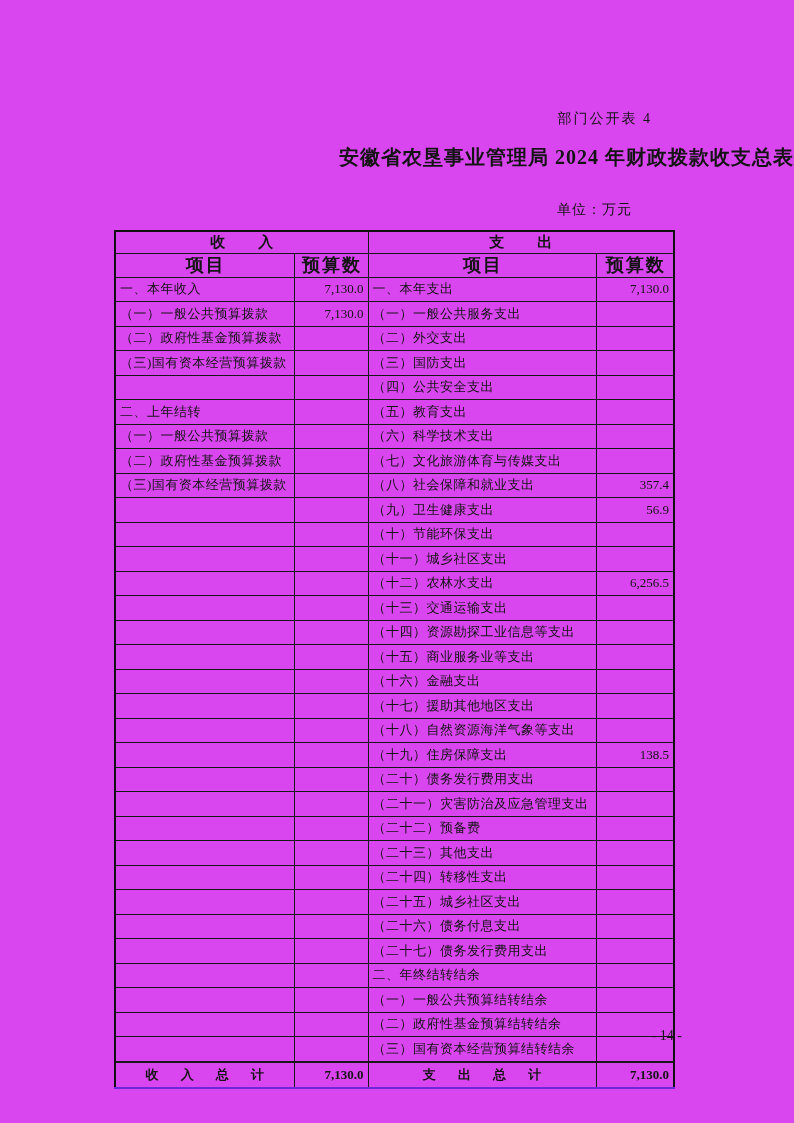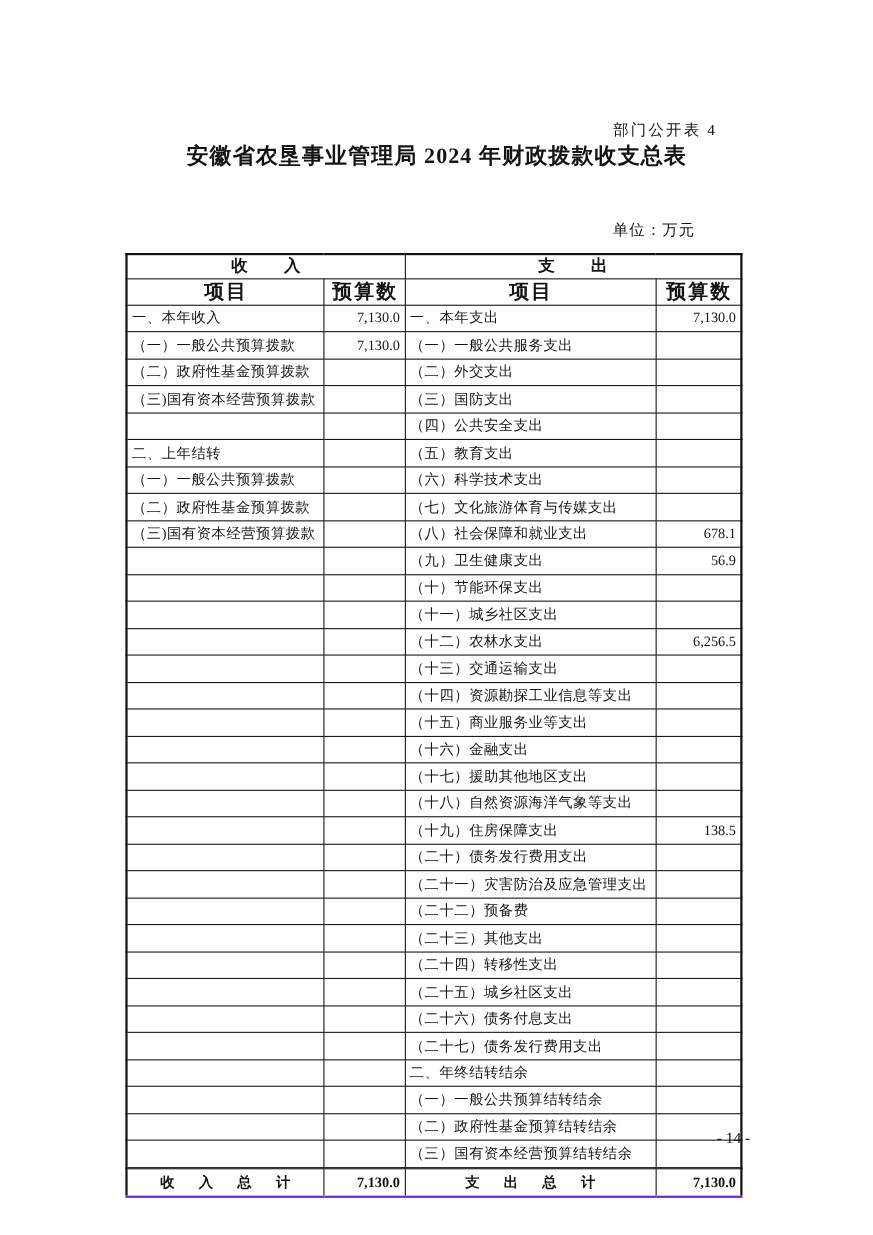--- a/index.html
+++ b/index.html
@@ -1,30 +1,30 @@
 <!DOCTYPE html>
 <html><head>
 <meta charset="utf-8">
 <style>
   html,body{margin:0;padding:0;background:#888;}
   .sheet{
     position:relative;
     width:794px;height:1123px;
-    background:#ffffff;
+    background:#d946ef;
     font-family:"Liberation Serif","DejaVu Serif",serif;
     color:#141414;
     overflow:hidden;
   }
   .doc-label{
     position:absolute;top:110px;right:142px;
     font-size:14px;letter-spacing:2px;
   }
   .page-title{
-    position:absolute;top:128px;left:0;width:100%;
-    text-align:center;font-size:20px;font-weight:bold;
+    position:absolute;top:144px;left:0;width:100%;
+    text-align:right;font-size:20px;font-weight:bold;
     letter-spacing:1px;margin:0;
   }
   .unit-label{
     position:absolute;top:201px;left:557px;
     font-size:14px;letter-spacing:1px;
   }
   table.budget{
     position:absolute;top:230px;left:114px;
     width:559px;height:859px;
     border-collapse:collapse;table-layout:fixed;
@@ -141,21 +141,21 @@
           <td class="c-item">（二）政府性基金预算拨款</td>
           <td class="c-val"></td>
           <td class="c-item">（七）文化旅游体育与传媒支出</td>
           <td class="c-val"></td>
         </tr>
 
         <tr>
           <td class="c-item">（三)国有资本经营预算拨款</td>
           <td class="c-val"></td>
           <td class="c-item">（八）社会保障和就业支出</td>
-          <td class="c-val">678.1</td>
+          <td class="c-val">357.4</td>
         </tr>
 
         <tr>
           <td class="c-item"></td>
           <td class="c-val"></td>
           <td class="c-item">（九）卫生健康支出</td>
           <td class="c-val">56.9</td>
         </tr>
 
         <tr>

